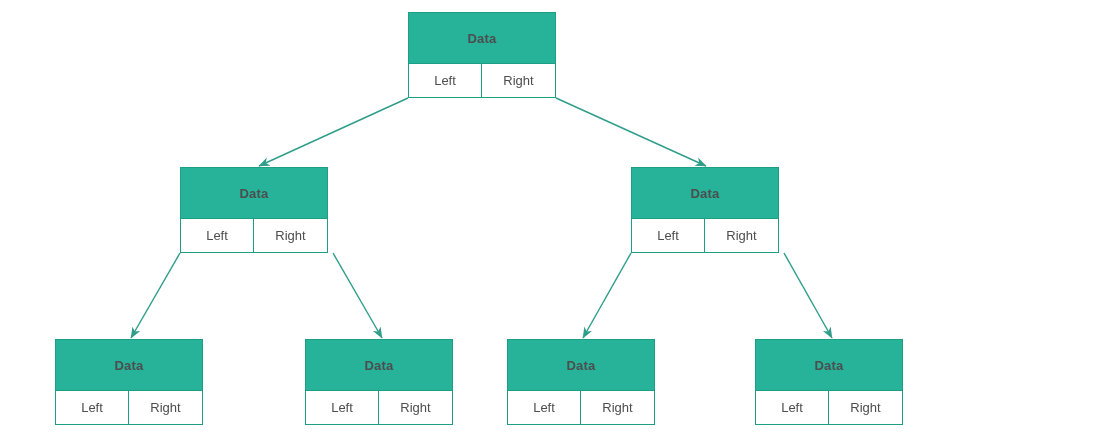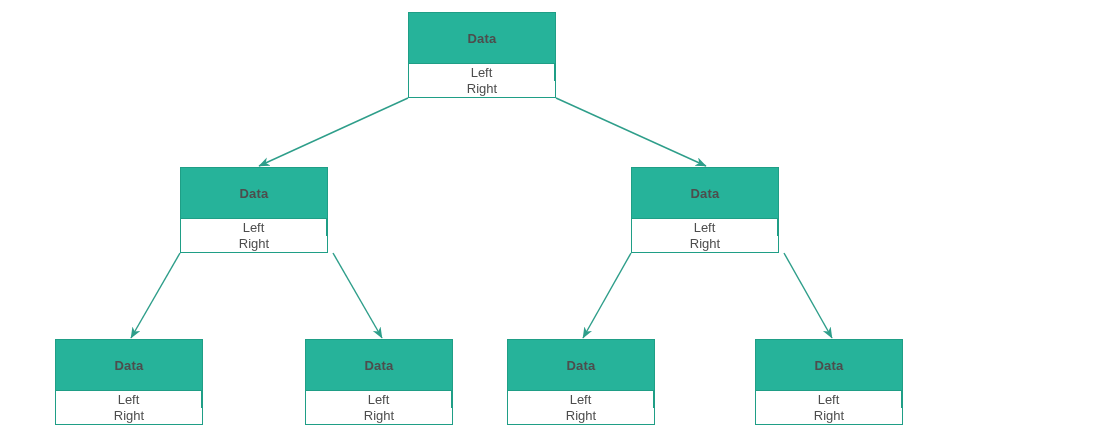--- a/index.html
+++ b/index.html
@@ -47,21 +47,21 @@
     justify-content: center;
     color: #4d4d4d;
     font-size: 13px;
     font-weight: bold;
     letter-spacing: 0.2px;
   }
   .node-pointers {
     box-sizing: border-box;
     flex: 1 1 auto;
     display: flex;
-    flex-direction: column;
+    flex-direction: row;
   }
   .ptr-cell {
     box-sizing: border-box;
     flex: 1 1 50%;
     display: flex;
     align-items: center;
     justify-content: center;
     color: #4d4d4d;
     font-size: 13px;
     font-weight: normal;

